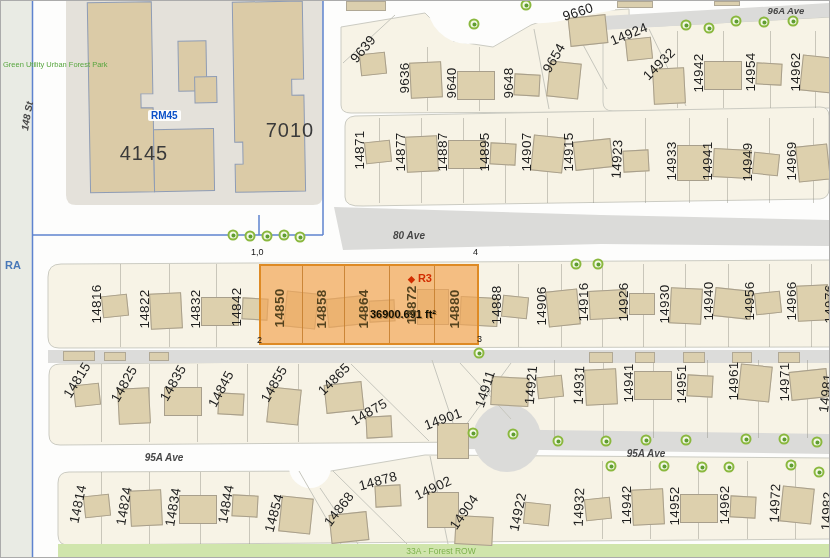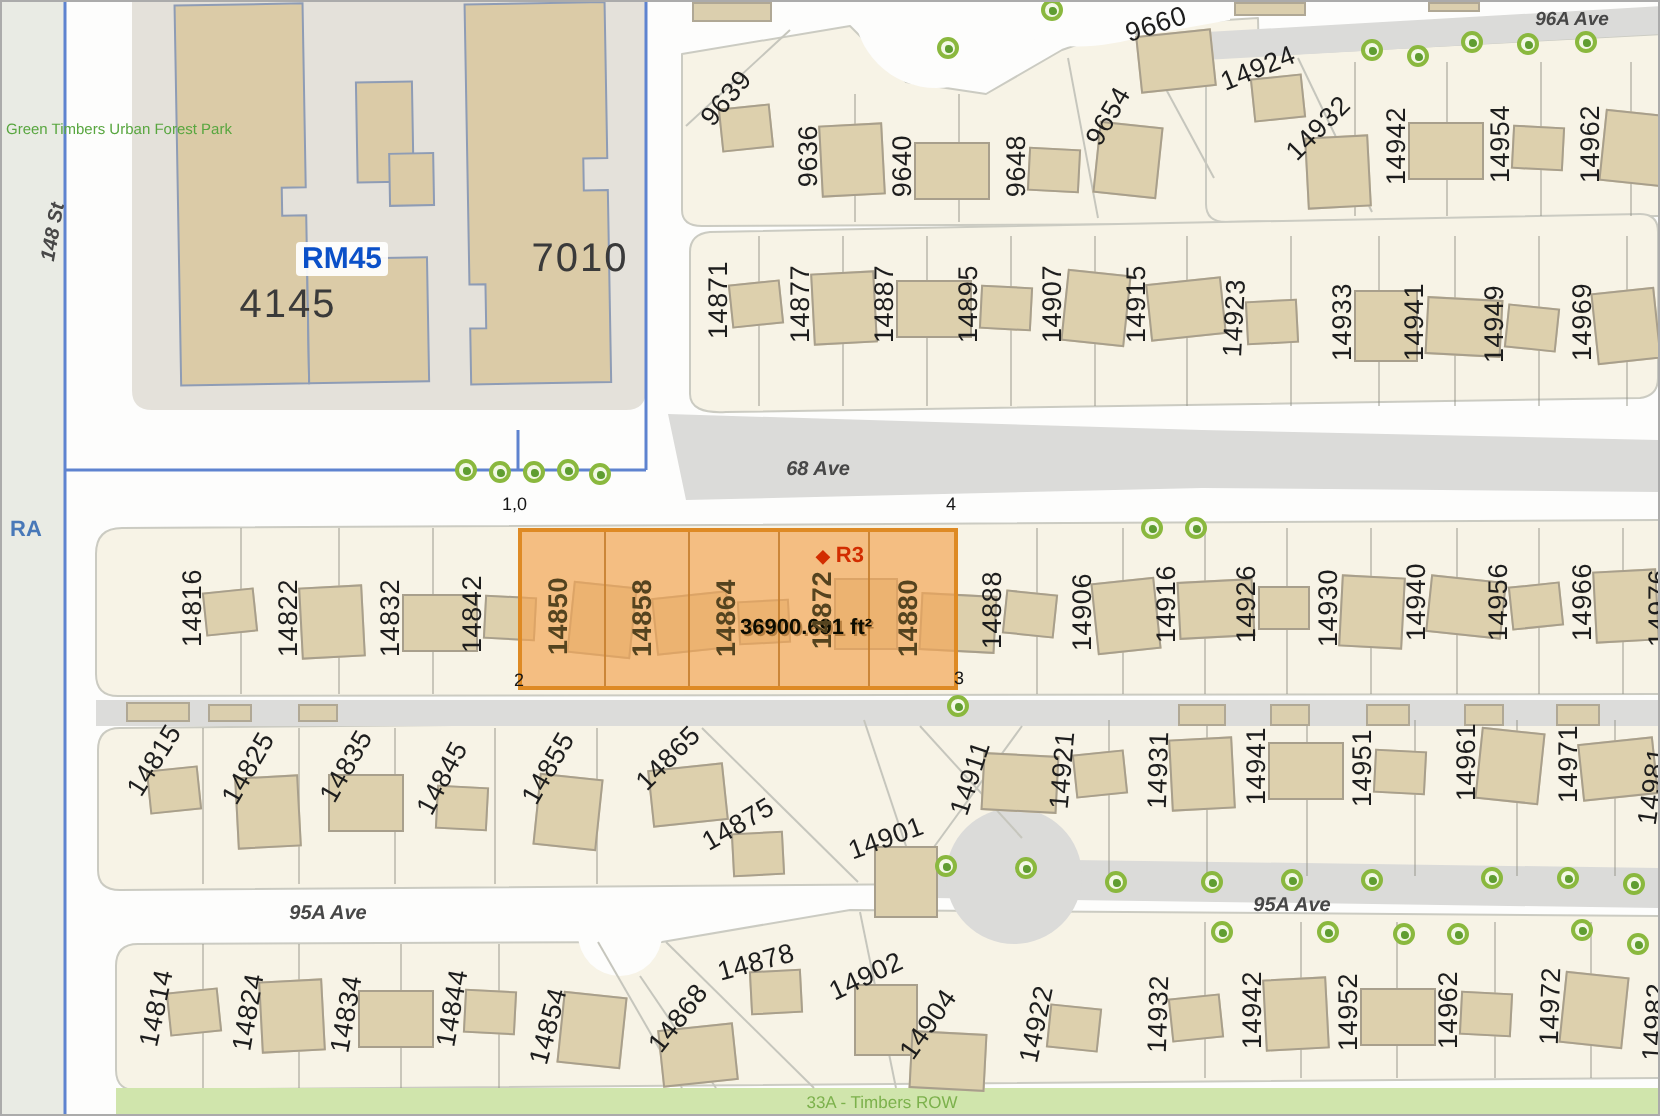--- a/index.html
+++ b/index.html
@@ -21,22 +21,22 @@
         background:#f3f8e6;transform:translate(-50%,-50%);box-sizing:border-box;}
   .tree::after{content:"";position:absolute;left:1.5px;top:1.5px;width:4px;height:4px;
         background:#5f9d31;border-radius:45% 55% 50% 48%;}
   .lot{position:absolute;font-size:13.5px;color:#1d1d1d;letter-spacing:.3px;white-space:nowrap;}
   .lot.inp{color:#54431f;font-weight:bold;}
   .slabel{position:absolute;font-style:italic;font-weight:bold;font-size:10px;color:#474747;
           white-space:nowrap;transform:translate(-50%,-50%);}
   .plabel{position:absolute;font-size:7.5px;color:#58a63f;white-space:nowrap;}
   .ulabel{position:absolute;font-size:8.5px;color:#7cb14c;white-space:nowrap;transform:translate(-50%,-50%);}
   .bignum{position:absolute;font-size:20px;color:#3a3a3a;letter-spacing:1px;transform:translate(-50%,-50%);}
-  .rm45{position:absolute;left:147px;top:120px;background:rgba(255,255,255,.92);border-radius:2px;
-        padding:0 3px;color:#0b50c8;font-weight:bold;font-size:15px;}
+  .rm45{position:absolute;left:147px;top:109px;background:rgba(255,255,255,.92);border-radius:2px;
+        padding:0 3px;color:#0b50c8;font-weight:bold;font-size:10px;}
   .ra{position:absolute;left:4px;top:258px;color:#4878b8;font-weight:bold;font-size:11px;}
   .corner{position:absolute;font-size:9px;color:#161616;white-space:nowrap;}
   .area{position:absolute;left:402px;top:313px;transform:translate(-50%,-50%);font-size:11px;font-weight:bold;
         color:#0c0c00;white-space:nowrap;text-shadow:1px 1px 0 rgba(140,85,25,.55);}
   .r3{position:absolute;left:407px;top:271px;font-size:11px;font-weight:bold;color:#d22d00;white-space:nowrap;}
   .r3 .dia{font-size:9px;margin-right:3px;}
 </style>
 </head>
 <body>
 
@@ -259,31 +259,31 @@
       <div class="tree" style="left: 816px; top: 441px;"></div>
       <div class="tree" style="left: 610px; top: 465px;"></div>
       <div class="tree" style="left: 663px; top: 465px;"></div>
       <div class="tree" style="left: 701px; top: 466px;"></div>
       <div class="tree" style="left: 728px; top: 466px;"></div>
       <div class="tree" style="left: 790px; top: 464px;"></div>
       <div class="tree" style="left: 818px; top: 471px;"></div>
     </div>
 
   <div id="labels-layer">
-    <div class="plabel" style="left:2px;top:59px">Green Timbers Urban Forest Park</div>
+    <div class="plabel" style="left:2px;top:59px">Green Utility Urban Forest Park</div>
     <div class="slabel" style="left:26px;top:115px;transform:translate(-50%,-50%) rotate(-80deg)">148 St</div>
     <div class="rm45">RM45</div>
     <div class="ra">RA</div>
     <div class="bignum" style="left:143px;top:152px">4145</div>
     <div class="bignum" style="left:289px;top:129px">7010</div>
-    <div class="slabel" style="left:408px;top:234px">68 Ave</div>
+    <div class="slabel" style="left:408px;top:234px">80 Ave</div>
     <div class="slabel" style="left:785px;top:9px;font-size:9.5px">96A Ave</div>
     <div class="slabel" style="left:163px;top:456px">95A Ave</div>
     <div class="slabel" style="left:645px;top:452px">95A Ave</div>
-    <div class="ulabel" style="left:440px;top:550px">33A - Timbers ROW</div>
+    <div class="ulabel" style="left:440px;top:550px">33A - Forest ROW</div>
     <span class="corner" style="left:250px;top:246px">1,0</span>
     <span class="corner" style="left:472px;top:246px">4</span>
     <span class="corner" style="left:256px;top:334px">2</span>
     <span class="corner" style="left:476px;top:333px">3</span>
     <div class="area">36900.691 ft²</div>
     <div class="r3">
       <span class="dia">◆</span><span>R3</span>
     </div>
   <div class="lot" style="left: 362px; top: 48px; transform: translate(-50%, -50%) rotate(-50deg);">9639</div>
       <div class="lot" style="left: 403px; top: 77px; transform: translate(-50%, -50%) rotate(-90deg);">9636</div>

